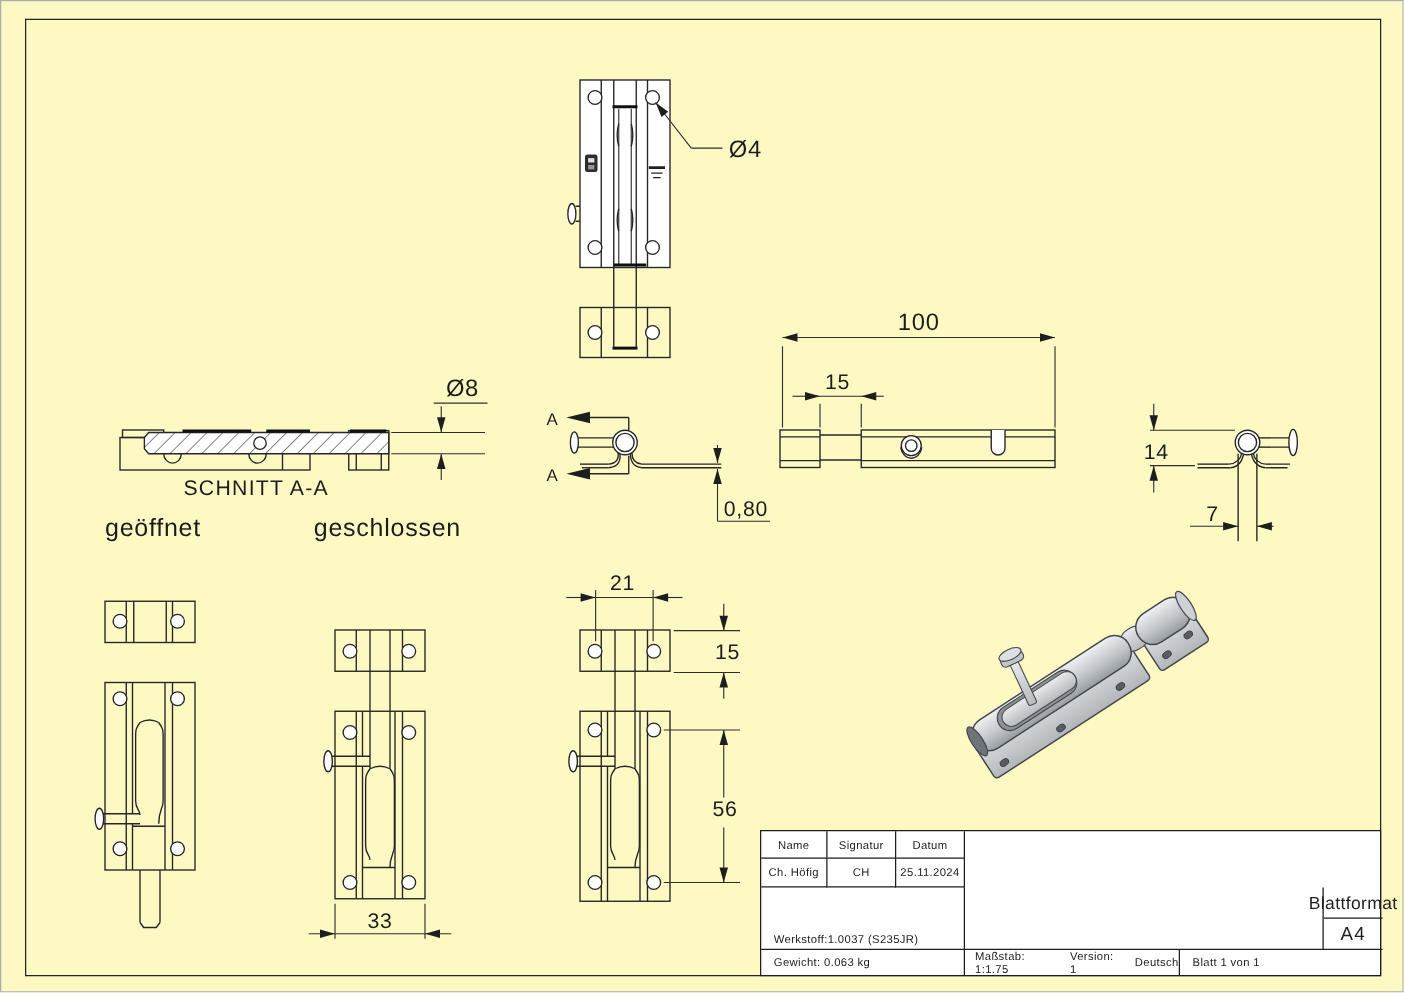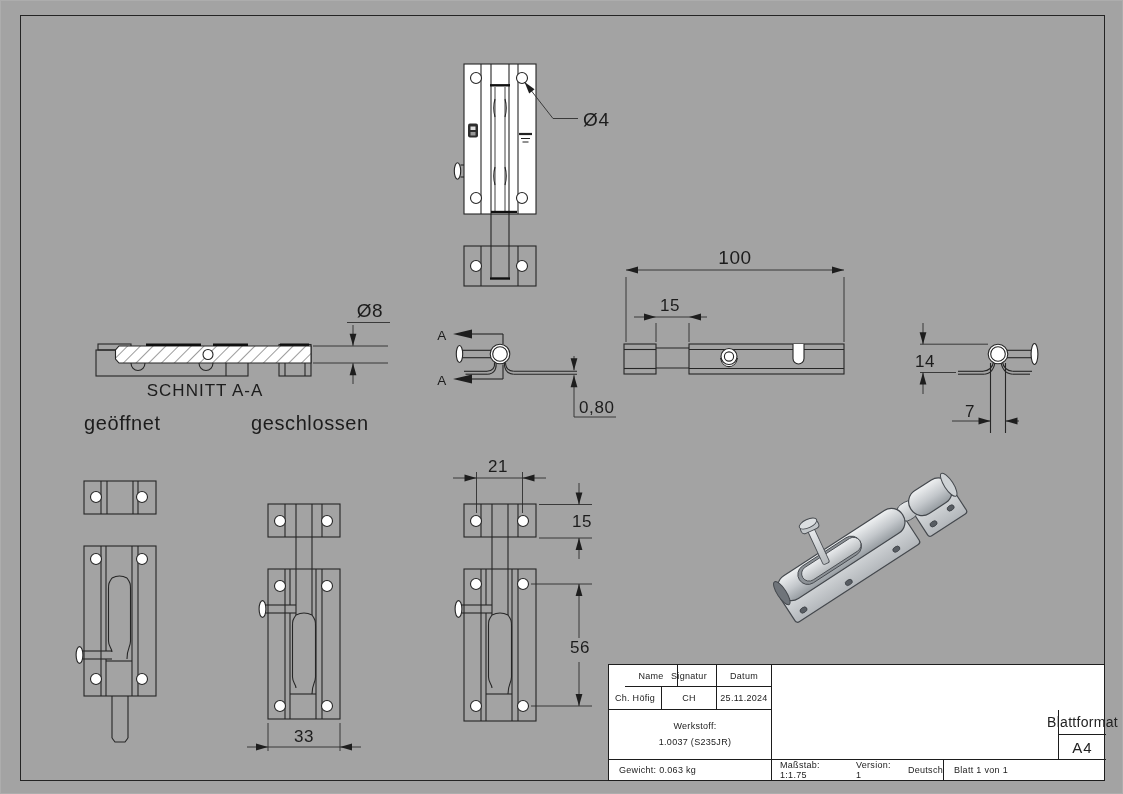--- a/index.html
+++ b/index.html
@@ -1,16 +1,16 @@
 <!DOCTYPE html>
 <html><head>
 <meta charset="utf-8">
 <style>
   html,body{margin:0;padding:0;background:#fff;font-family:"Liberation Sans",sans-serif;}
-  .sheet{position:relative;width:1123px;height:794px;background:#a3a3a3;border:1px solid #adadad;box-sizing:border-box;overflow:hidden;}
+  .sheet{position:relative;width:1123px;height:794px;background:#fef9c3;border:1px solid #adadad;box-sizing:border-box;overflow:hidden;}
   .frame{position:absolute;left:19px;top:14px;width:1085px;height:766px;border:1.8px solid #242424;box-sizing:border-box;}
   svg.drawing{position:absolute;left:0;top:0;}
   .ln{stroke:#262626;stroke-width:1.1;fill:none;}
   .wf{fill:#fff;}
   .lnt{stroke:#2e2e2e;stroke-width:0.9;fill:none;}
   .thk{stroke:#101010;stroke-width:2.4;fill:none;}
   text{fill:#1c1c1c;font-family:"Liberation Sans",sans-serif;}
   .dim{font-size:17px;letter-spacing:0.6px;}
   .dimL{font-size:19px;letter-spacing:0.6px;}
   .sec{font-size:17px;letter-spacing:1px;}
@@ -325,41 +325,41 @@
         <ellipse cx="58" cy="-62" rx="9.5" ry="4.2" fill="#dcdfe1" stroke="#44484d" stroke-width="0.9"></ellipse>
       </g>
     </g>
   </svg>
 
 
   <div class="state-label" style="left:83px;top:411px;">geöffnet</div>
   <div class="state-label" style="left:250px;top:411px;">geschlossen</div>
 
   <div class="titleblock">
-    <div class="tb-cell br bb" style="left:16px;top:0;width:53px;height:22px;align-items:center;">
+    <div class="tb-cell br bb" style="left:0;top:0;width:53px;height:22px;align-items:center;">
         <span>Name</span>
       </div>
     <div class="tb-cell br bb" style="left:53px;top:0;width:55px;height:22px;">
         <span>Signatur</span>
       </div>
     <div class="tb-cell br bb" style="left:108px;top:0;width:55px;height:22px;">
         <span>Datum</span>
       </div>
     <div class="tb-cell br bb" style="left:0;top:22px;width:53px;height:23px;">
         <span>Ch. Höfig</span>
       </div>
     <div class="tb-cell br bb" style="left:53px;top:22px;width:55px;height:23px;">
         <span>CH</span>
       </div>
     <div class="tb-cell br bb" style="left:108px;top:22px;width:55px;height:23px;">
         <span>25.11.2024</span>
       </div>
 
 
-    <div class="tb-cell br bb tb-left" style="left:0;top:45px;width:163px;height:50px;align-items:center;padding-top:8px;flex-direction:column;">
+    <div class="tb-cell br bb tb-left" style="left:0;top:45px;width:163px;height:50px;align-items:flex-end;padding-top:8px;flex-direction:row;">
       <span class="werk">Werkstoff:</span>
       <span class="werk">1.0037 (S235JR)</span>
     </div>
     <div class="tb-cell br bb" style="left:163px;top:45px;width:287px;height:50px;"></div>
     <div class="tb-cell bb" style="left:450px;top:45px;width:47px;height:25px;font-size:14px;">
         <span>Blattformat</span>
       </div>
     <div class="tb-cell bb" style="left:450px;top:70px;width:47px;height:25px;font-size:15px;letter-spacing:1px;">
         <span>A4</span>
       </div>

